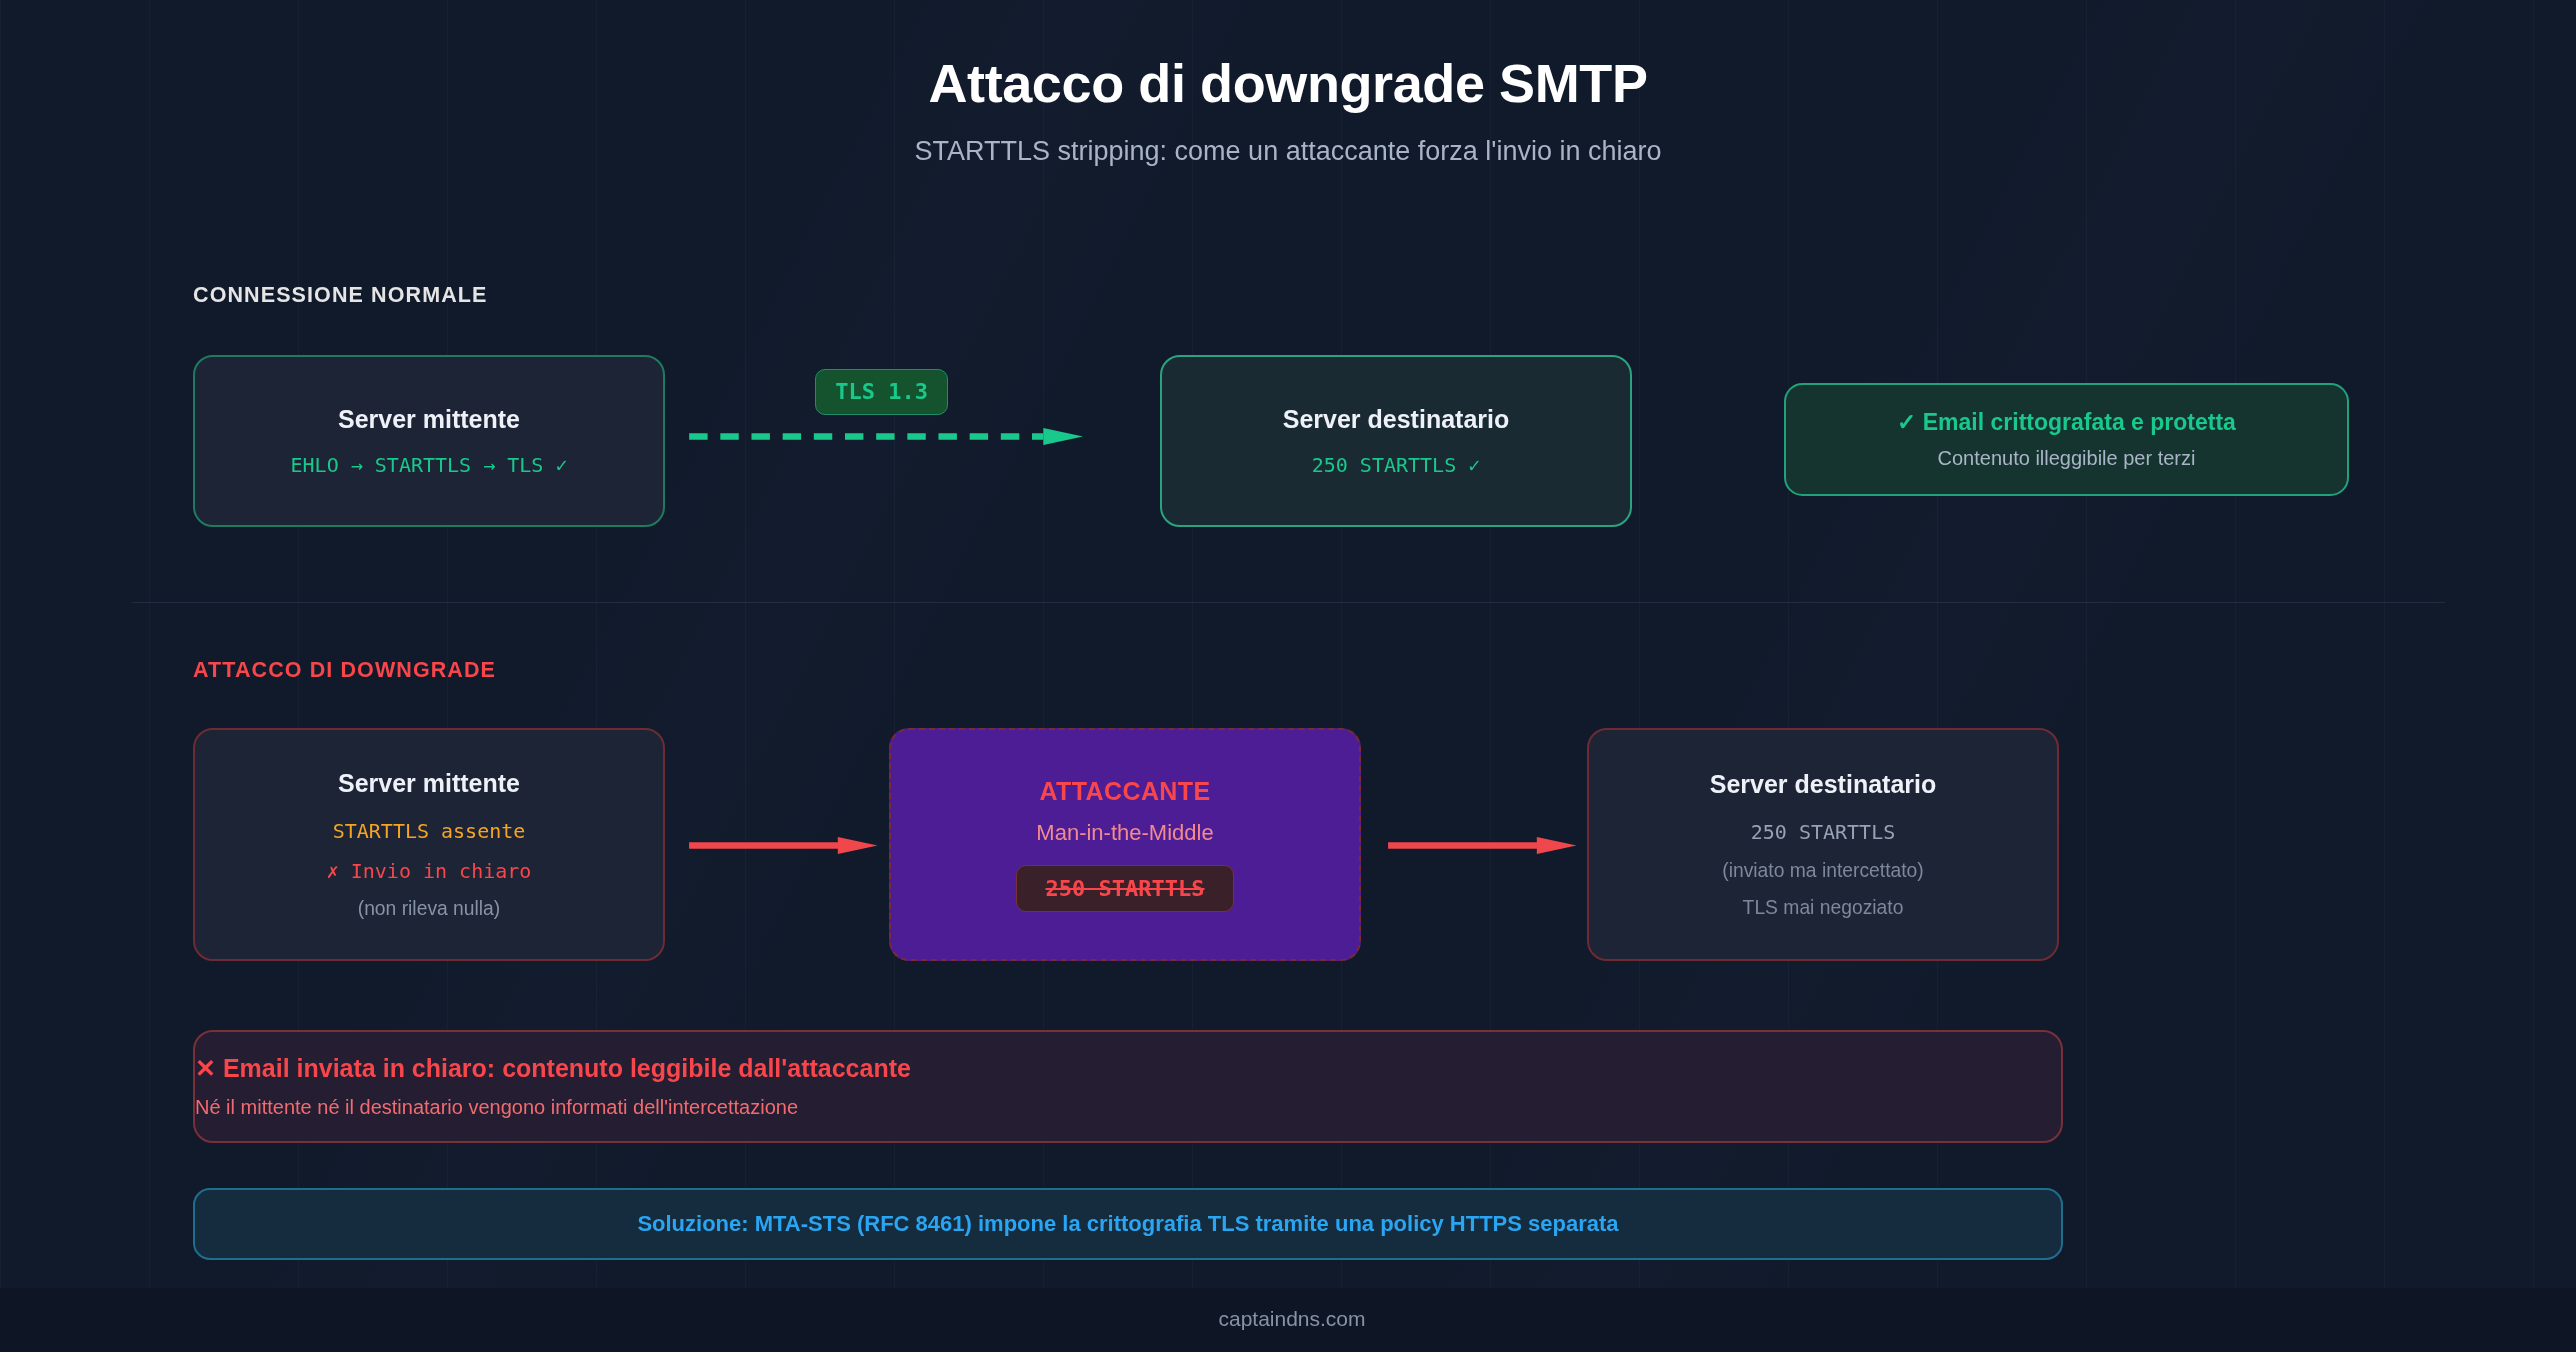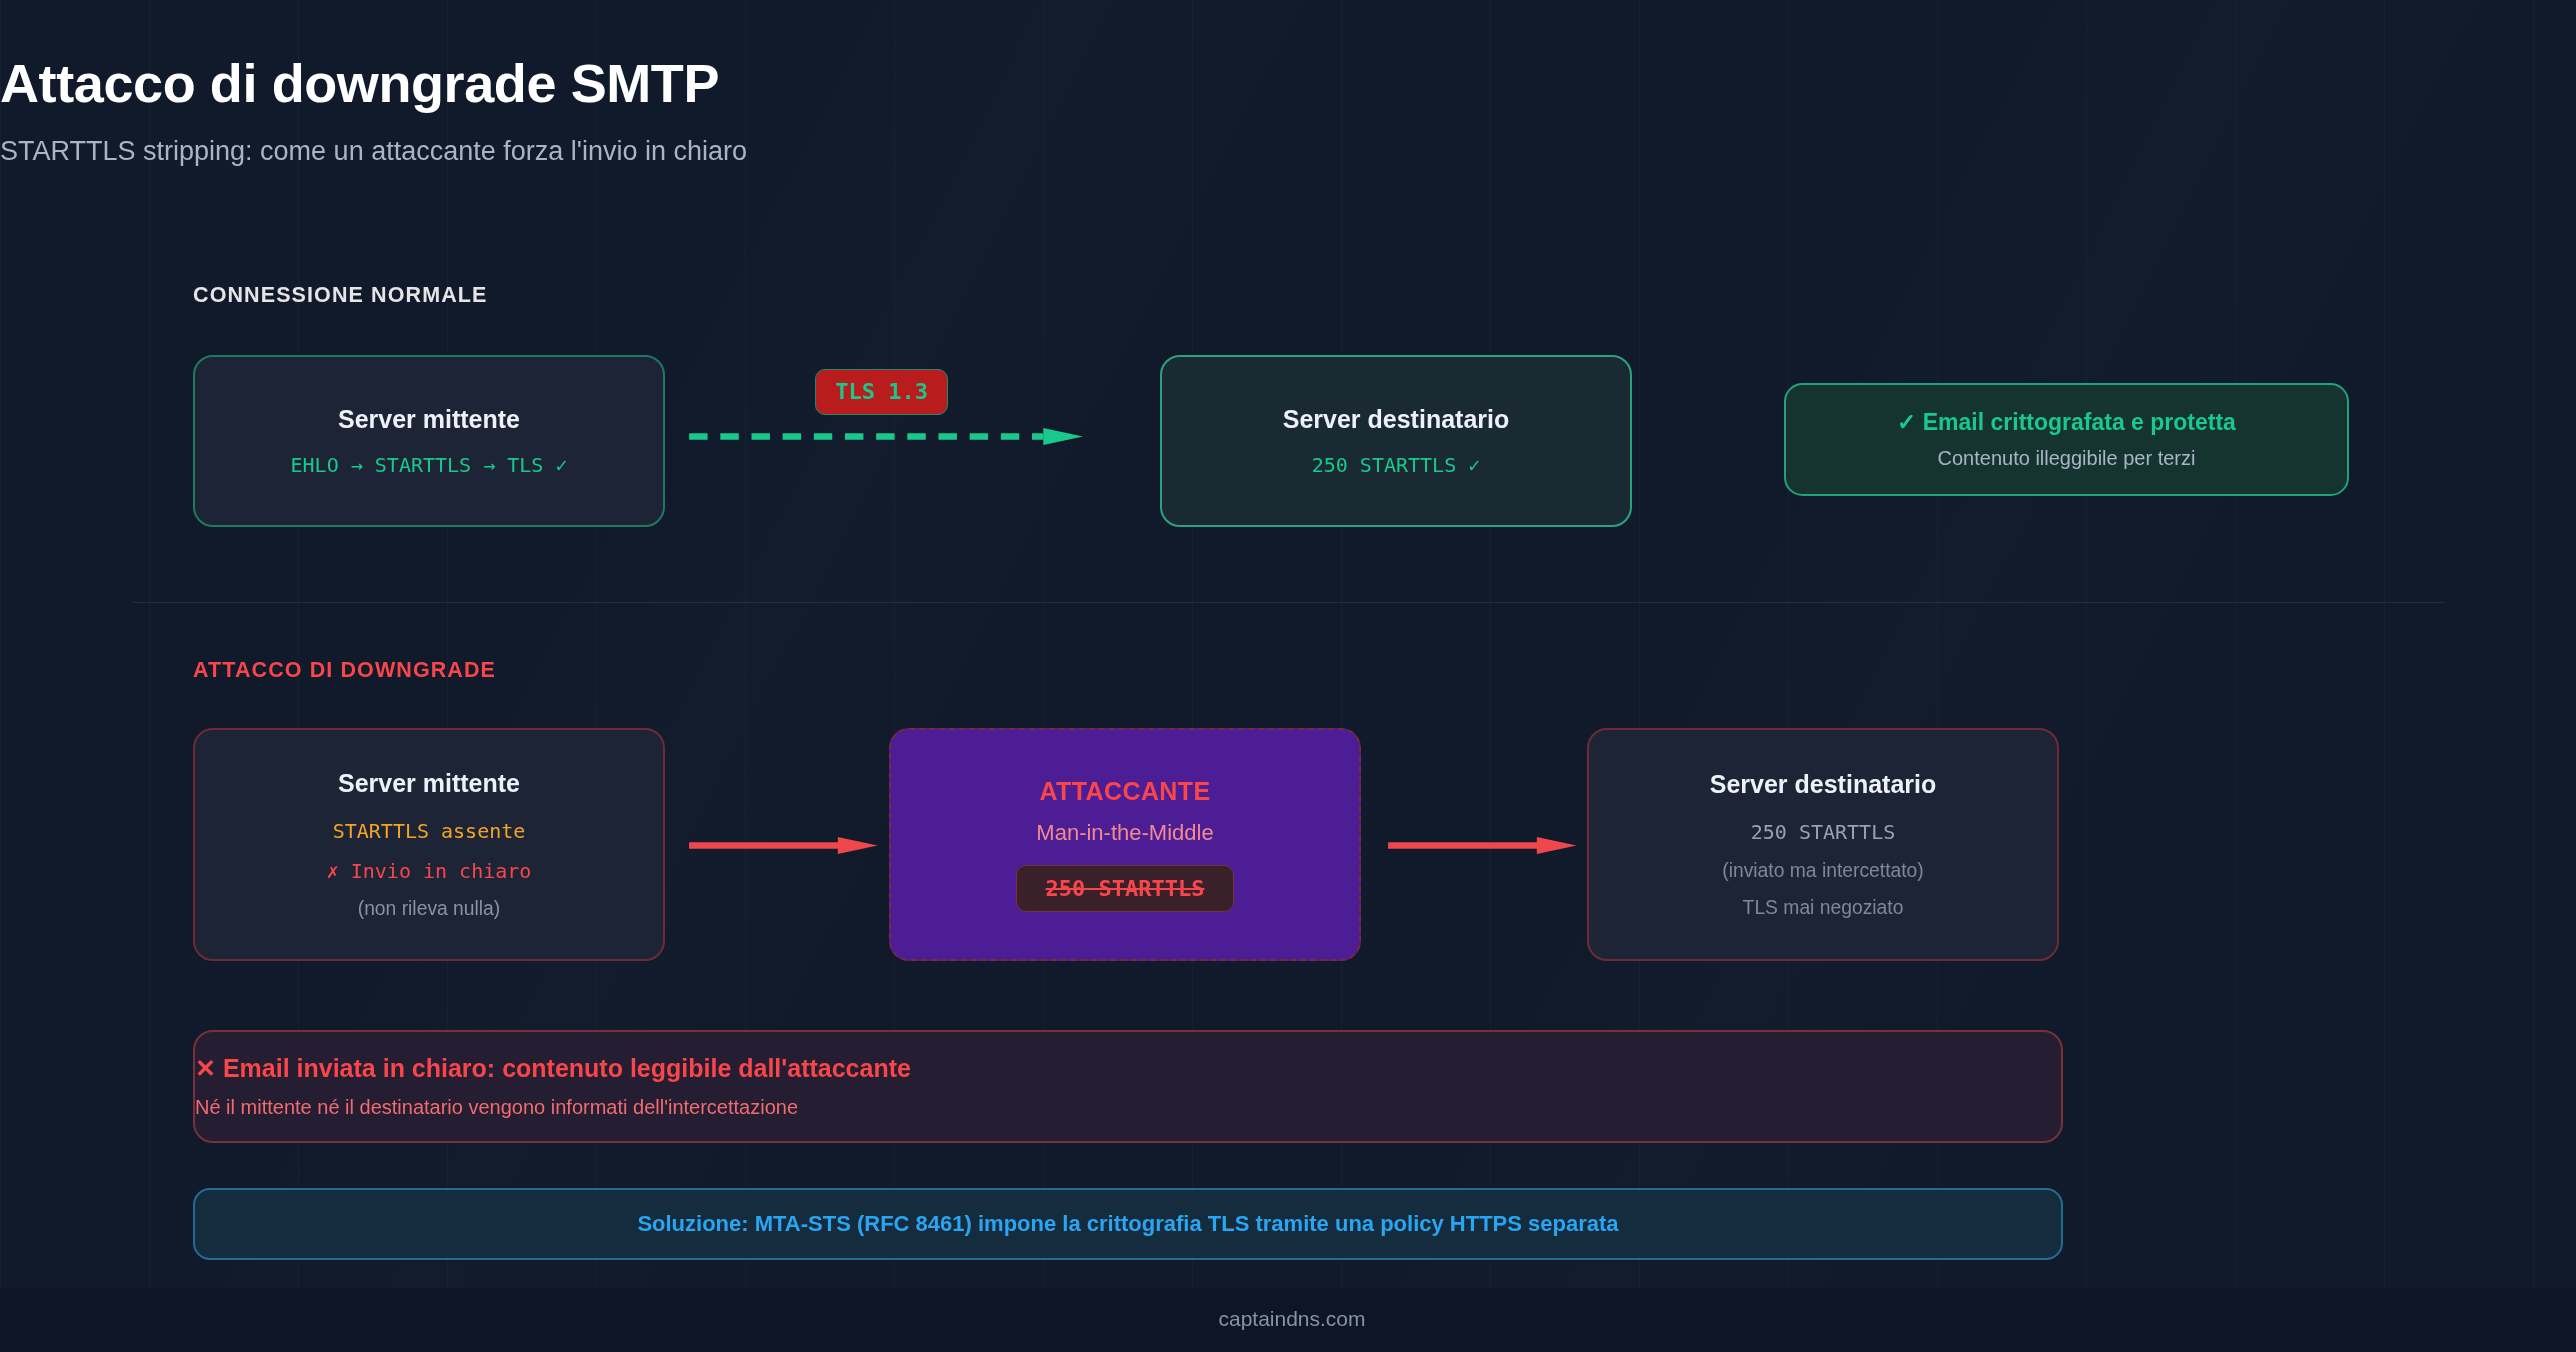--- a/index.html
+++ b/index.html
@@ -45,21 +45,21 @@
     left: 0; right: 0;
     top: 1288px;
     height: 64px;
     background: #0e1626;
   }
 
   
   #header {
     position: absolute;
     top: 0; left: 0; right: 0;
-    text-align: left;
+    text-align: center;
   }
   #page-title {
     margin-top: 52px;
     font-size: 54px;
     font-weight: bold;
     color: #ffffff;
     letter-spacing: -0.4px;
   }
   #page-subtitle {
     margin-top: 21.5px;
@@ -124,21 +124,21 @@
   #node-receiver-ok .line1 {
     margin-top: 18.6px; font-size: 20px; color: #19c98c;
   }
 
   
   #tls-badge {
     position: absolute;
     left: 815px; top: 369px;
     padding: 9.3px 19.3px;
     border-radius: 10px;
-    background: #b91c1c;
+    background: #14532d;
     border: 1.4px solid #1f8d6c;
     color: #19c98c;
     font-size: 22px;
     font-weight: bold;
   }
   #arrow-ok {
     position: absolute;
     left: 687px; top: 428px;
     width: 401px; height: 17px;
   }

